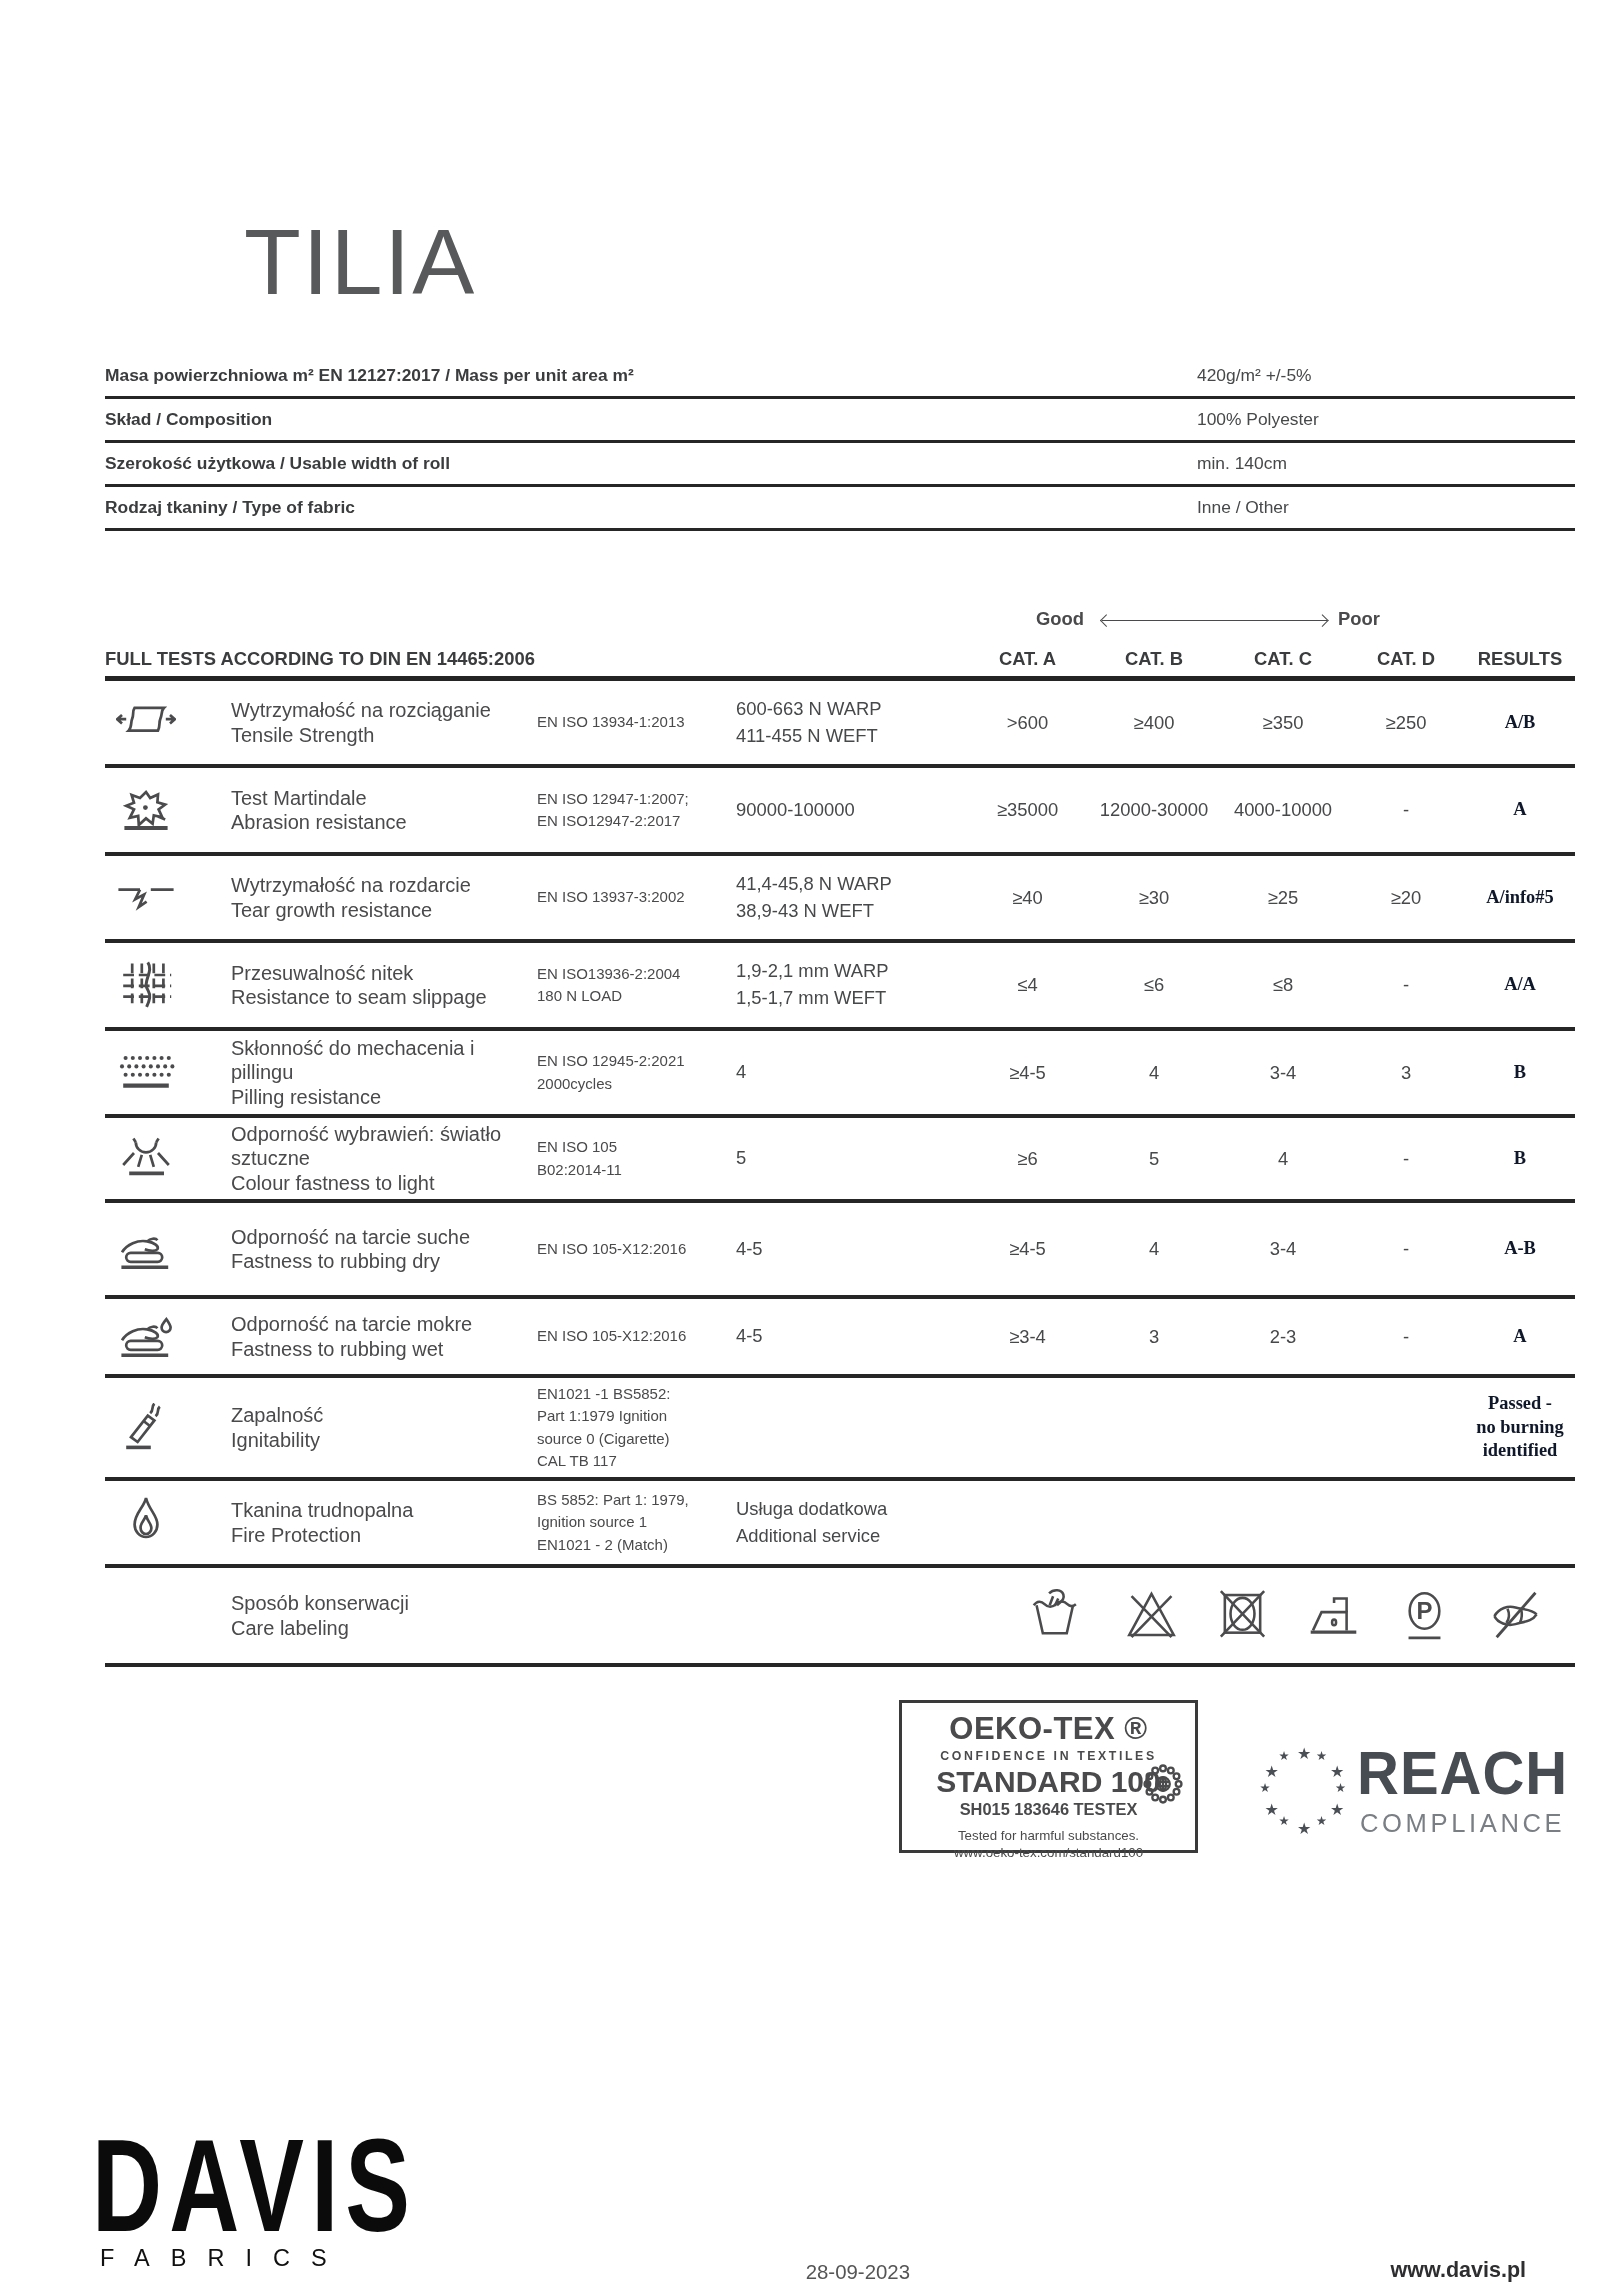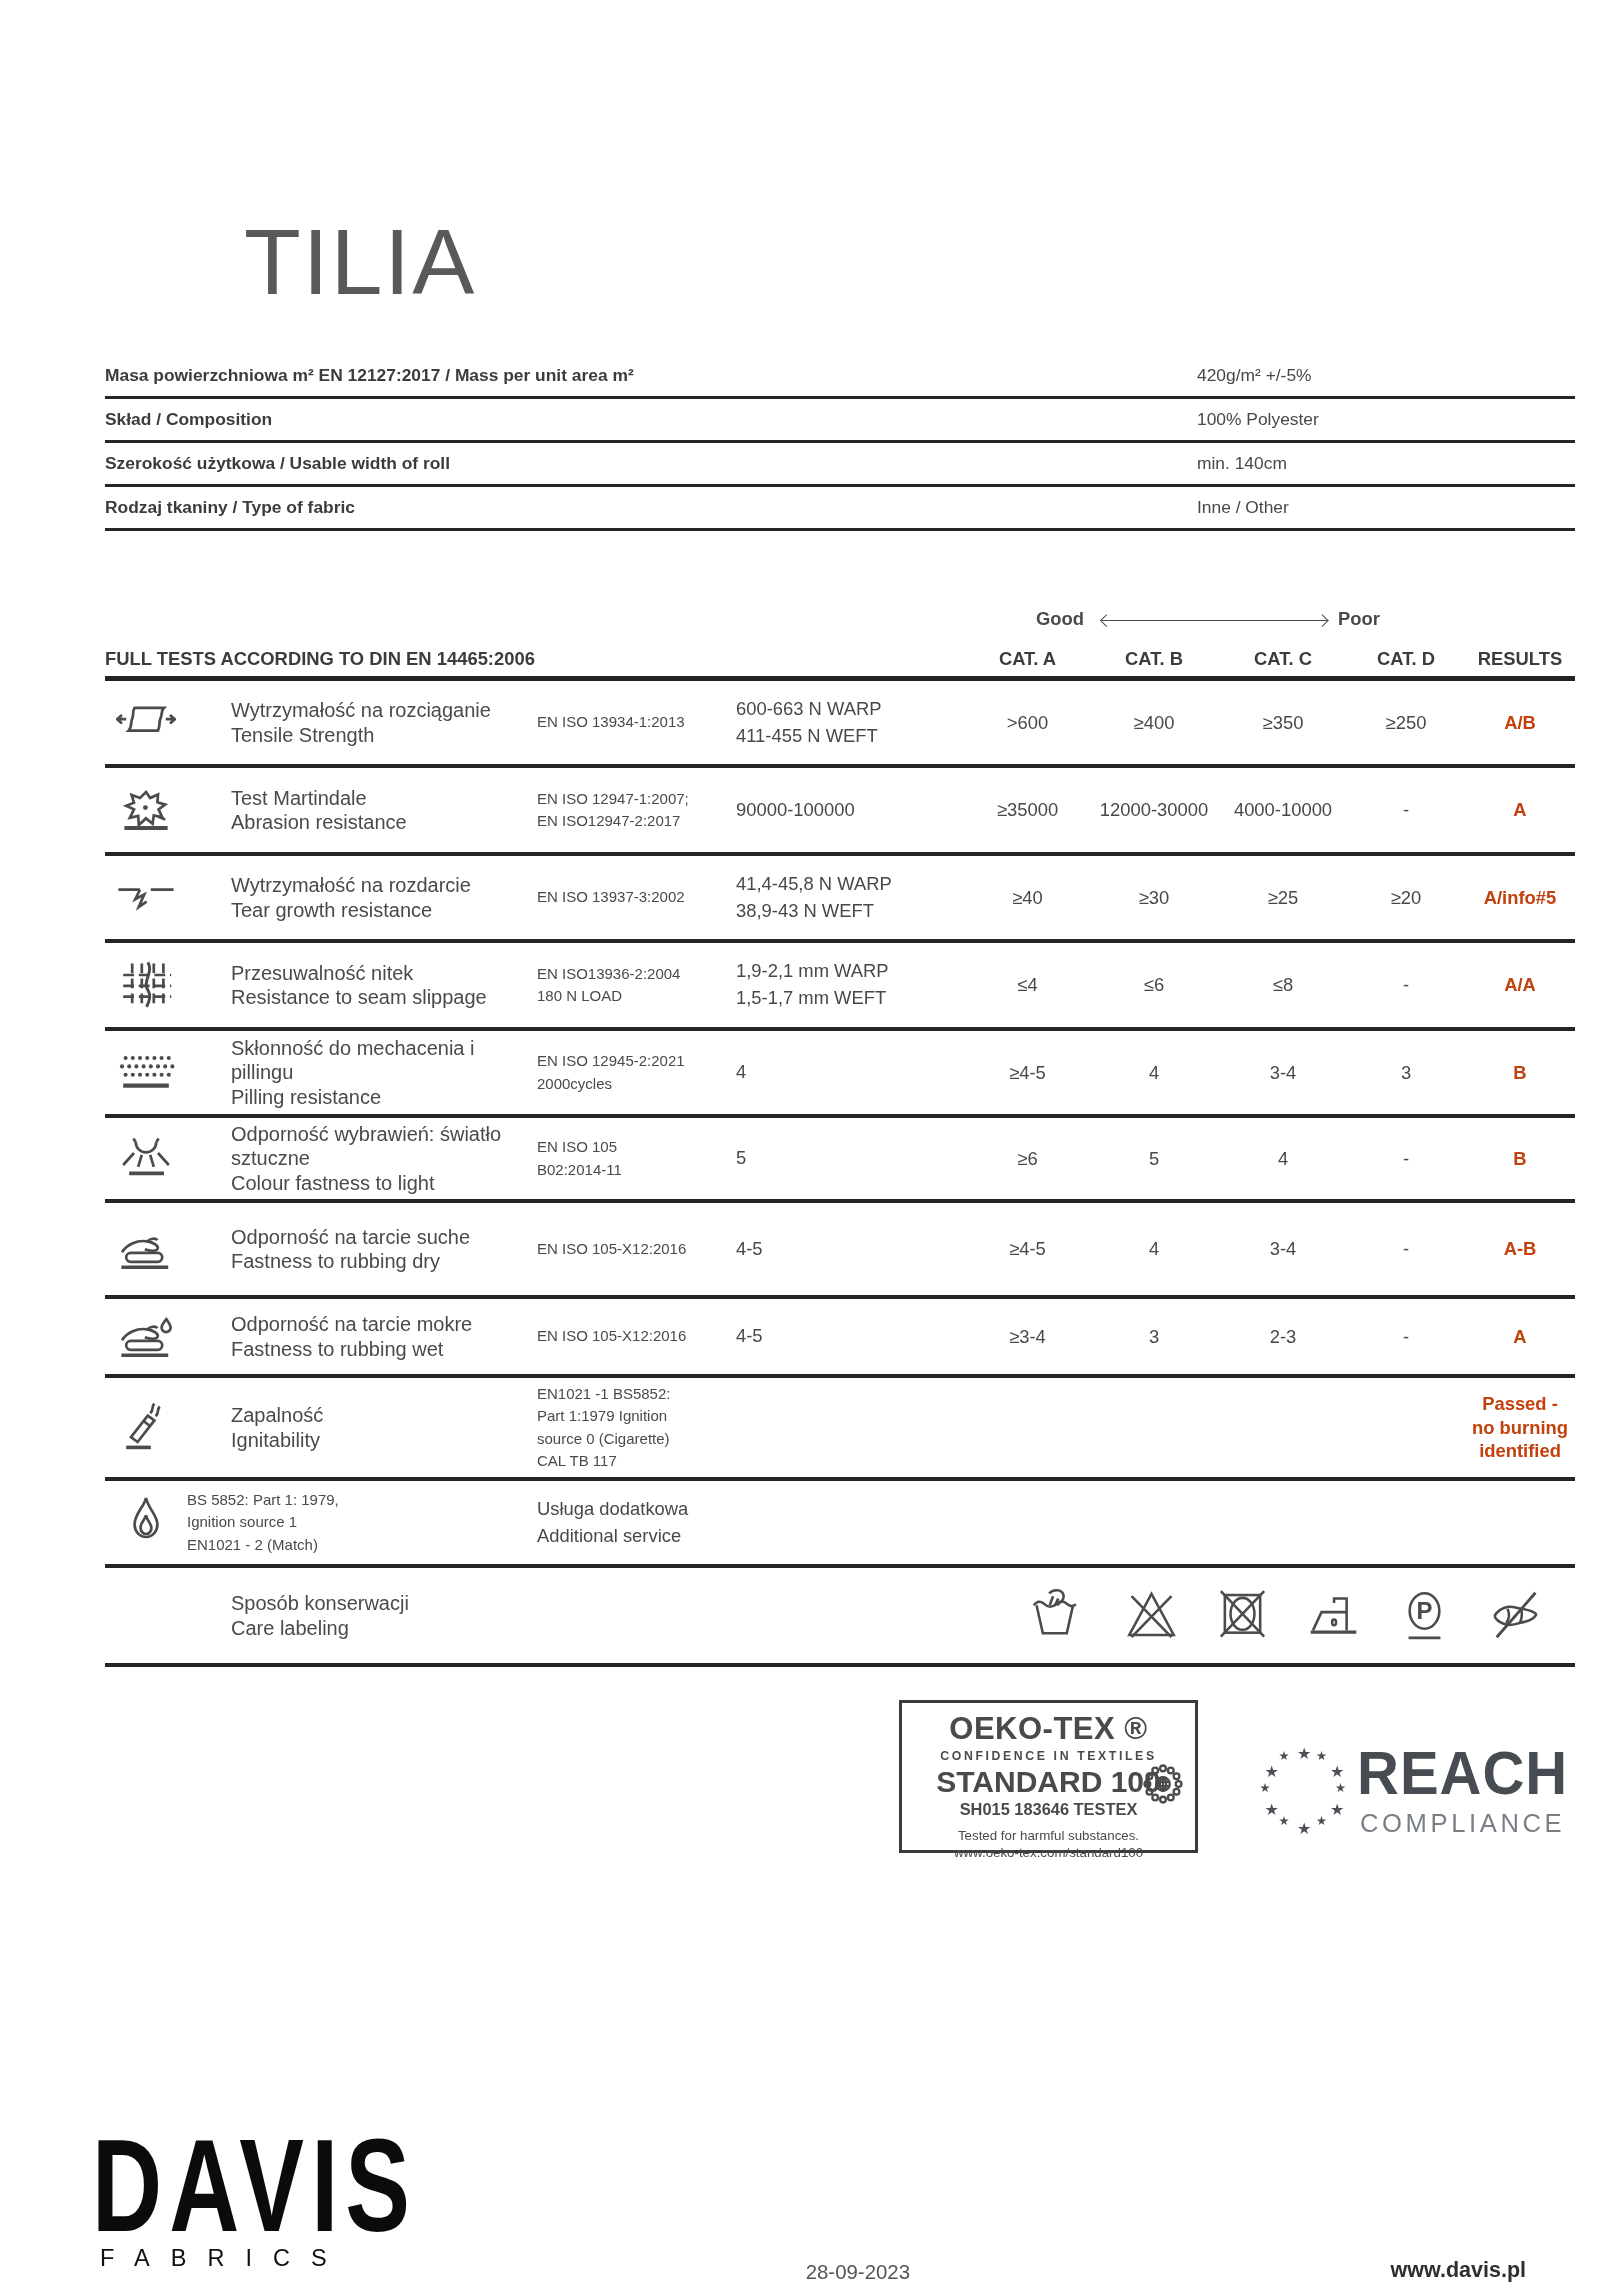--- a/index.html
+++ b/index.html
@@ -28,21 +28,21 @@
   .full-tests{grid-column:1 / span 4;font-size:18.4px;font-weight:bold;color:#3b3c3e;}
   .cat{font-size:18.4px;font-weight:bold;color:#3b3c3e;text-align:center;}
   .trow{display:grid;grid-template-columns:82px 350px 199px 230px 123px 130px 128px 118px 110px;
         align-items:center;border-bottom:4.6px solid #262626;box-sizing:border-box;}
   .ticon{display:flex;justify-content:center;align-items:center;}
   .ticon svg{width:60px;}
   .tdesc{font-size:20px;line-height:24.5px;color:#4a4a4c;margin-left:44px;}
   .tstd{font-size:15px;line-height:22.5px;color:#4a4a4c;}
   .tval{font-size:18.4px;line-height:26.6px;color:#47484a;}
   .tcat{font-size:18.4px;text-align:center;color:#47484a;}
-  .tres{font-size:18.4px;font-weight:bold;text-align:center;color:#c2410c;line-height:23.5px;}
+  .tres{font-size:18.4px;font-weight:bold;text-align:center;color:#0f172a;line-height:23.5px;font-family:Liberation Serif, serif;}
   .care-icons{grid-column:5 / -1;display:flex;gap:34px;padding-left:66px;align-items:center;}
   .care-icons svg{width:57px;height:60px;}
   svg.lic{stroke:#4b4b4d;fill:none;stroke-width:4.5;}
   
   .oeko{position:absolute;left:899px;top:1700px;width:299px;height:153px;border:3.6px solid #3a3a3a;
         box-sizing:border-box;text-align:center;padding-top:8.2px;color:#4a4a4c;}
   .oeko-brand{font-size:31px;font-weight:bold;letter-spacing:0.5px;}
   .oeko-sub{font-size:12.3px;font-weight:bold;letter-spacing:2.6px;margin-top:2px;}
   .oeko-std{font-size:30px;font-weight:bold;margin-top:2px;}
   .oeko-no{font-size:16.4px;font-weight:bold;margin-top:1px;}
@@ -380,20 +380,24 @@
             <div>identified</div>
           </div>
         </div>
         <div class="trow" style="height: 87px;">
           <div class="ticon">
             <span><svg class="lic" viewBox="0 0 100 88">
                 <path d="M50,5 C47,20 31,31 31,49 A19,21 0 0 0 69,49 C69,34 55,25 50,5 Z"></path>
                 <path d="M50,34 C48,42 40,47 41,55 A9,10 0 0 0 59,55 C59,48 52,43 50,34 Z"></path>
               </svg></span>
           </div>
+          <div class="tdesc">
+            <div>Tkanina trudnopalna</div>
+            <div>Fire Protection</div>
+          </div>
           <div class="tstd">
             <div>BS 5852: Part 1: 1979,</div>
             <div>Ignition source 1</div>
             <div>EN1021 - 2 (Match)</div>
           </div>
           <div class="tval">
             <div>Usługa dodatkowa</div>
             <div>Additional service</div>
           </div>
           <div class="tcat"></div>

